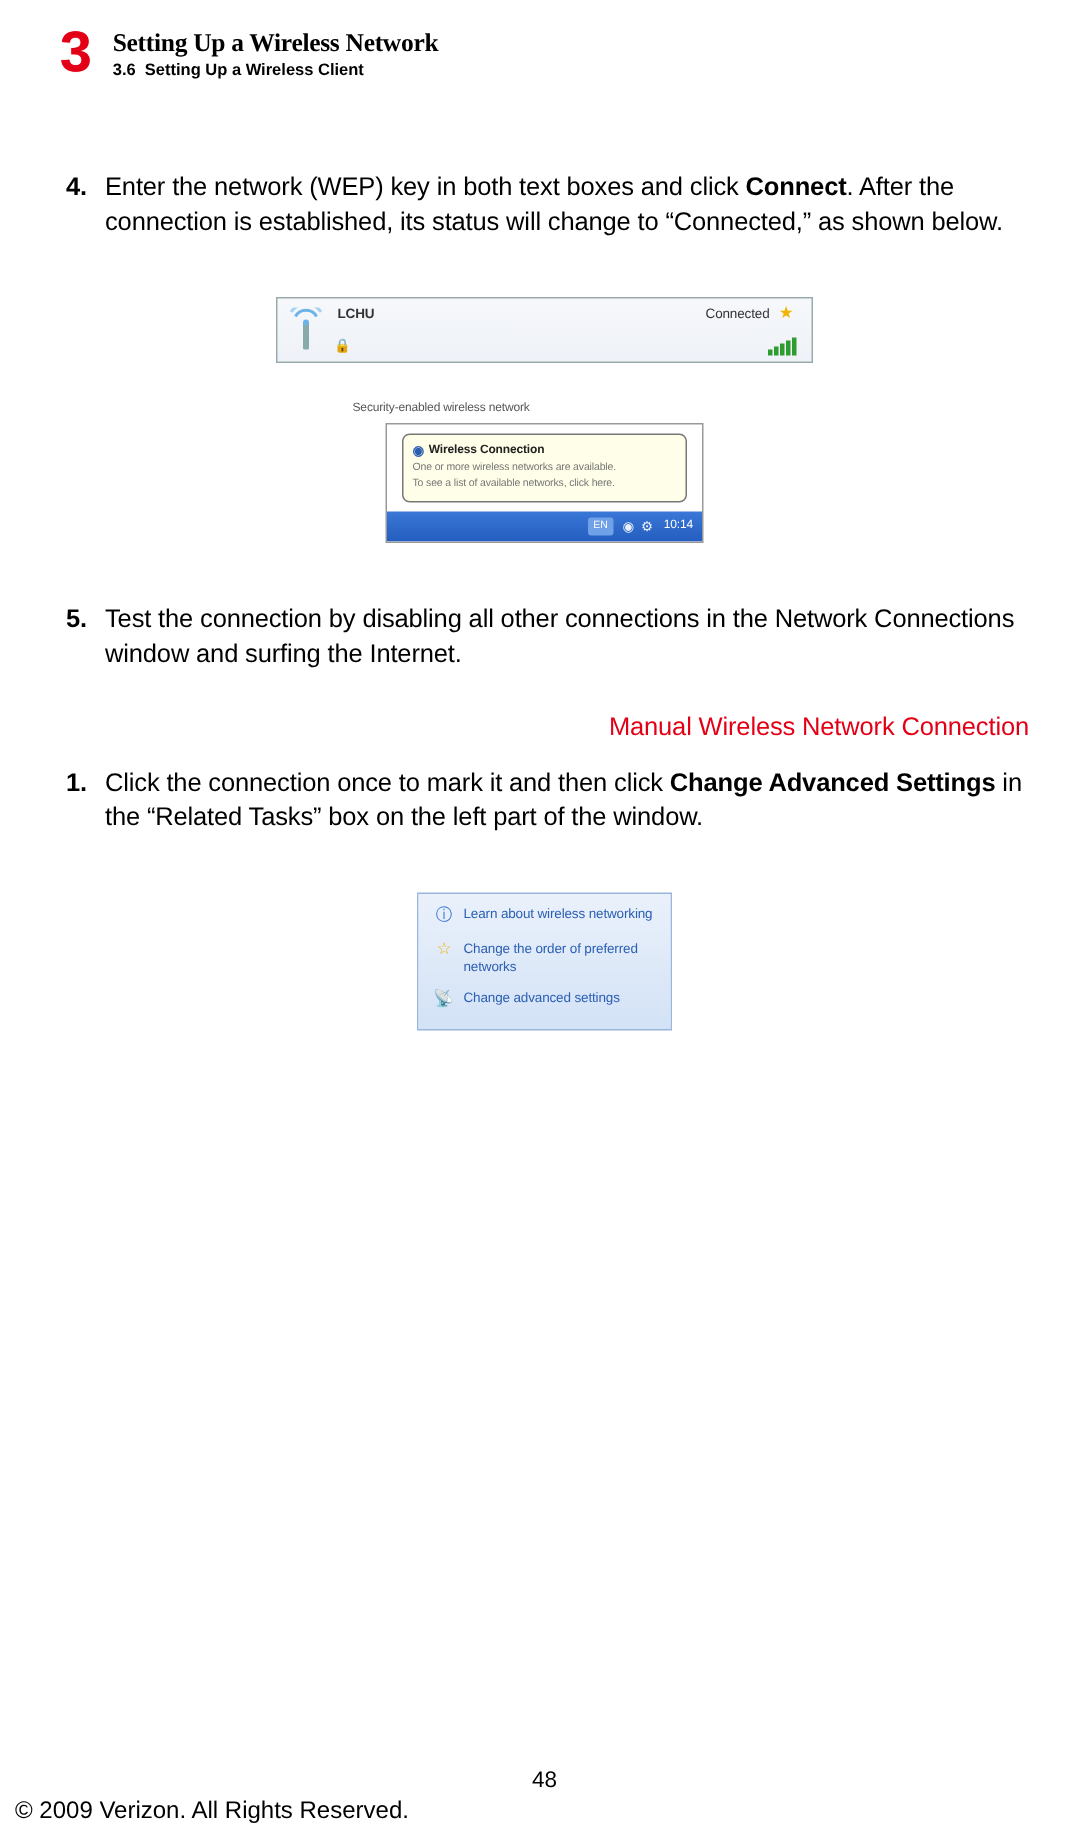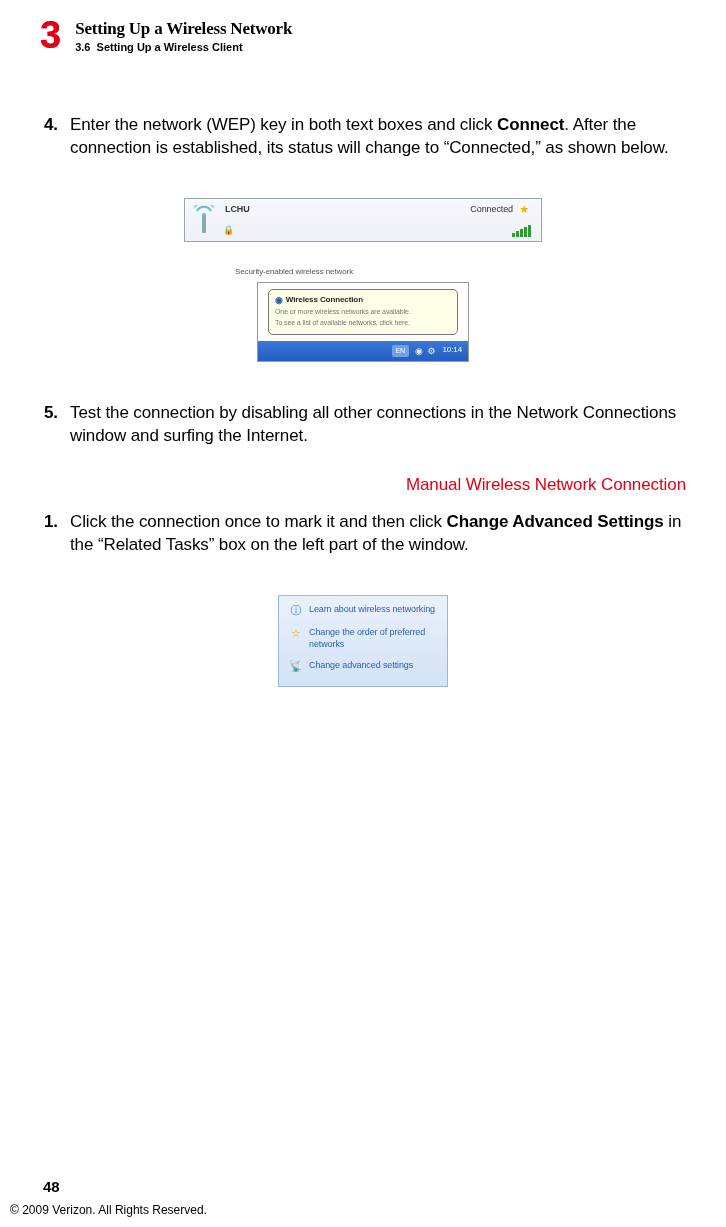--- a/index.html
+++ b/index.html
@@ -221,29 +221,29 @@
   }
 
   .para {
     margin: 0 0 16px 0;
   }
 
   .page-num {
     position: absolute;
     bottom: 32px;
     left: 0; right: 0;
-    font-weight: 700;
+    text-align: center;
+    font-weight: 400;
     font-size: 15px;
-    margin-left: 43px;
   }
   .copyright {
     position: absolute;
     bottom: 10px;
     left: 10px;
-    font-size: 12px;
+    font-size: 16px;
   }
 </style>
 </head>
 <body>
 
 <div class="page">
 
   <div class="header">
     <div class="chapter-num">3</div>
     <div>

